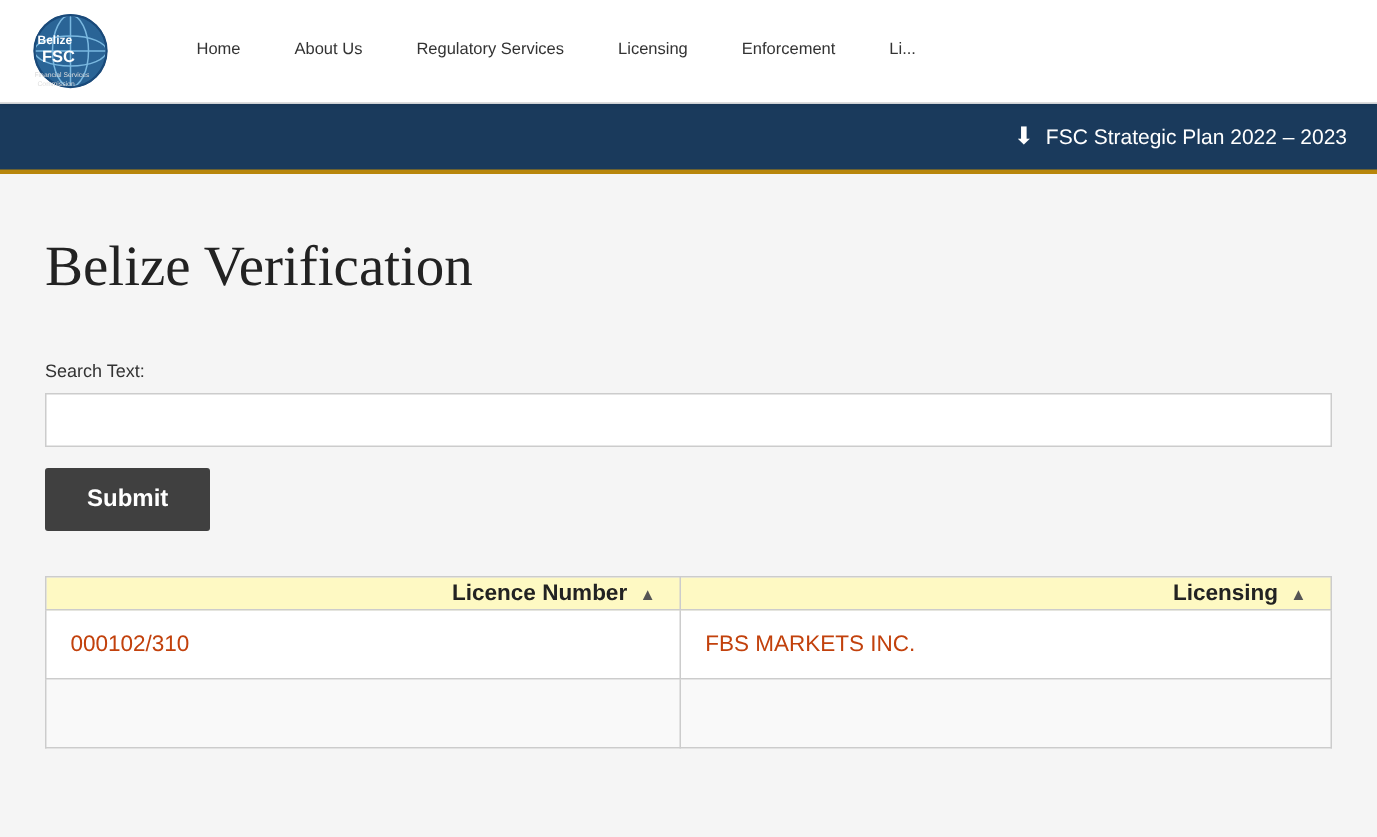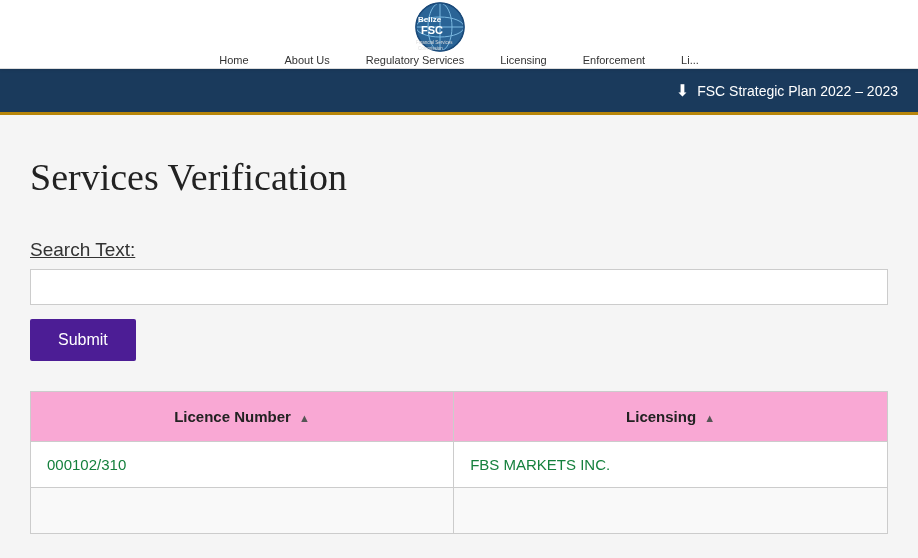--- a/index.html
+++ b/index.html
@@ -9,21 +9,20 @@
     .navbar {
       background: #fff;
       display: flex;
       align-items: center;
       padding: 0 20px;
       height: 69px;
       border-bottom: 1px solid #ddd;
       position: relative;
       z-index: 10;
       box-shadow: 0 1px 3px rgba(0,0,0,0.1);
-      flex-direction: column;
     }
     .logo-area {
       display: flex;
       align-items: center;
       margin-right: 30px;
       flex-shrink: 0;
     }
     .logo-icon {
       width: 55px;
       height: 55px;
@@ -73,74 +72,73 @@
       font-weight: 300;
       color: #222;
       margin-bottom: 40px;
       font-family: Georgia, serif;
     }
     .form-section {
       margin-bottom: 30px;
     }
     .form-label {
       display: block;
-      font-size: 19px;
+      font-size: 12px;
       color: #333;
       margin-bottom: 8px;
-      text-decoration: underline;
     }
     .search-input {
       width: 880px;
       max-width: 100%;
       height: 36px;
       border: 1px solid #ccc;
       background: #fff;
       padding: 0 8px;
       font-size: 14px;
       outline: none;
     }
     .submit-btn {
-      background: #4c1d95;
+      background: #404040;
       color: #fff;
       border: none;
       padding: 12px 28px;
       font-size: 16px;
-      font-weight: normal;
+      font-weight: bold;
       cursor: pointer;
       margin-top: 14px;
       border-radius: 2px;
     }
 
     
     .results-table {
       width: 100%;
       border-collapse: collapse;
       margin-top: 10px;
       background: #fff;
       border: 1px solid #ccc;
     }
     .results-table th {
-      background: #f9a8d4;
-      padding: 16px 16px;
-      text-align: center;
+      background: #fef9c3;
+      padding: 2px 16px;
+      text-align: right;
       font-size: 15px;
       font-weight: bold;
       color: #222;
       border: 1px solid #ccc;
       cursor: pointer;
     }
     .results-table th .sort-arrow {
       font-size: 11px;
       margin-left: 4px;
       color: #555;
     }
     .results-table td {
       padding: 14px 16px;
       font-size: 15px;
-      color: #15803d;
+      color: #c2410c;
       border: 1px solid #ccc;
     }
     .results-table tr:nth-child(odd) td {
       background: #fff;
     }
     .results-table tr:nth-child(even) td {
       background: #f9f9f9;
     }
   </style>
 </head>
@@ -172,21 +170,21 @@
     <div class="nav-item">Li...</div>
   </div>
 </nav>
 
 <div class="banner">
   <span class="banner-icon">⬇</span>
   <span>FSC Strategic Plan 2022 – 2023</span>
 </div>
 
 <div class="main-content">
-  <h1 class="page-title">Services Verification</h1>
+  <h1 class="page-title">Belize Verification</h1>
 
   <div class="form-section">
     <label class="form-label">Search Text:</label>
     <input type="text" class="search-input" placeholder="" style="">
     <br>
     <button class="submit-btn">Submit</button>
   </div>
 
   <table class="results-table">
     <thead>

